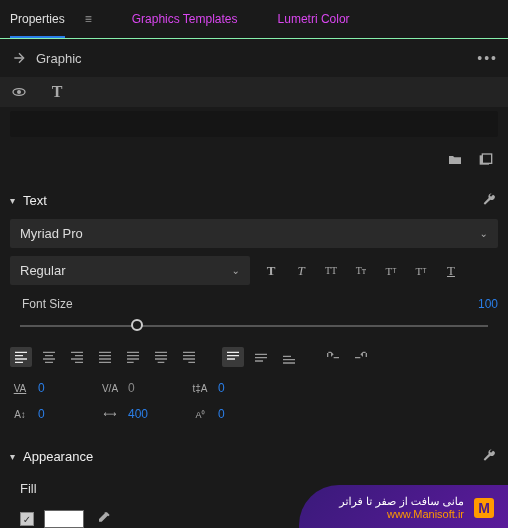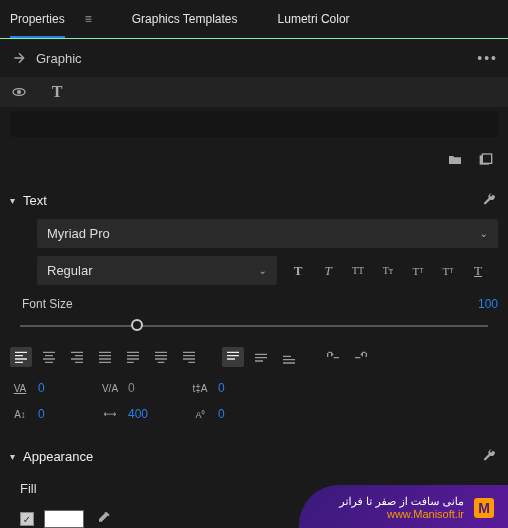--- a/index.html
+++ b/index.html
@@ -1,31 +1,31 @@
 <!DOCTYPE html>
 <html><head>
 <meta charset="utf-8">
 <style>
 * { margin: 0; padding: 0; box-sizing: border-box; font-family: -apple-system, BlinkMacSystemFont, 'Segoe UI', Arial, sans-serif; }
 body { background: #1a1a1a; color: #ccc; width: 508px; height: 528px; overflow: hidden; position: relative; font-size: 13px; }
 .tabs { display: flex; gap: 40px; padding: 12px 10px 0; border-bottom: 1px solid #86efac; background: #1a1a1a; }
-.tab { color: #e5e5e5; font-size: 12px; padding-bottom: 10px; cursor: pointer; }
+.tab { color: #d946ef; font-size: 12px; padding-bottom: 10px; cursor: pointer; }
 .tab.active { color: #e0e0e0; border-bottom: 2px solid #2a7ee8; }
 .tab-menu { color: #999; font-size: 12px; margin-left: -20px; padding-bottom: 10px; }
 .section-header { display: flex; align-items: center; padding: 10px 10px; gap: 8px; }
 .section-header .spacer { flex: 1; }
 .ico { display: inline-flex; align-items: center; justify-content: center; width: 18px; height: 18px; color: #aaa; }
 .graphic-bar { background: #232323; padding: 6px 10px; display: flex; align-items: center; gap: 20px; }
 .empty-text { background: #151515; margin: 4px 10px 6px; height: 26px; border-radius: 2px; }
 .footer-icons { display: flex; justify-content: flex-end; gap: 12px; padding: 8px 14px 12px; }
 .sect-head { display: flex; align-items: center; gap: 8px; padding: 10px 10px; }
 .sect-head .spacer { flex: 1; }
 .chev { color: #ccc; font-size: 10px; }
 .sect-title { font-size: 13px; color: #eee; }
-.dropdown { background: #2a2a2a; border: none; color: #ddd; padding: 7px 10px; display: flex; align-items: center; justify-content: space-between; border-radius: 2px; margin-left: 27px; }
+.dropdown { background: #2a2a2a; border: none; color: #ddd; padding: 7px 10px; display: flex; align-items: center; justify-content: space-between; border-radius: 2px; }
 .dd-row { display: flex; gap: 10px; padding: 0 10px 8px; }
 .dd-font { flex: 1; }
 .dd-style { width: 240px; }
 .style-icons { display: flex; gap: 8px; align-items: center; }
 .style-icons .ibtn { width: 22px; height: 22px; display: inline-flex; align-items: center; justify-content: center; color: #aaa; font-family: Georgia, serif; cursor: pointer; }
 .fsize-row { display: flex; align-items: center; padding: 4px 10px 6px; gap: 10px; }
 .fsize-label { font-size: 12px; color: #ccc; margin-left: 12px; }
 .fsize-val { color: #2a7ee8; font-size: 12px; }
 .slider-row { padding: 2px 20px 10px; }
 .slider { position: relative; height: 14px; }

